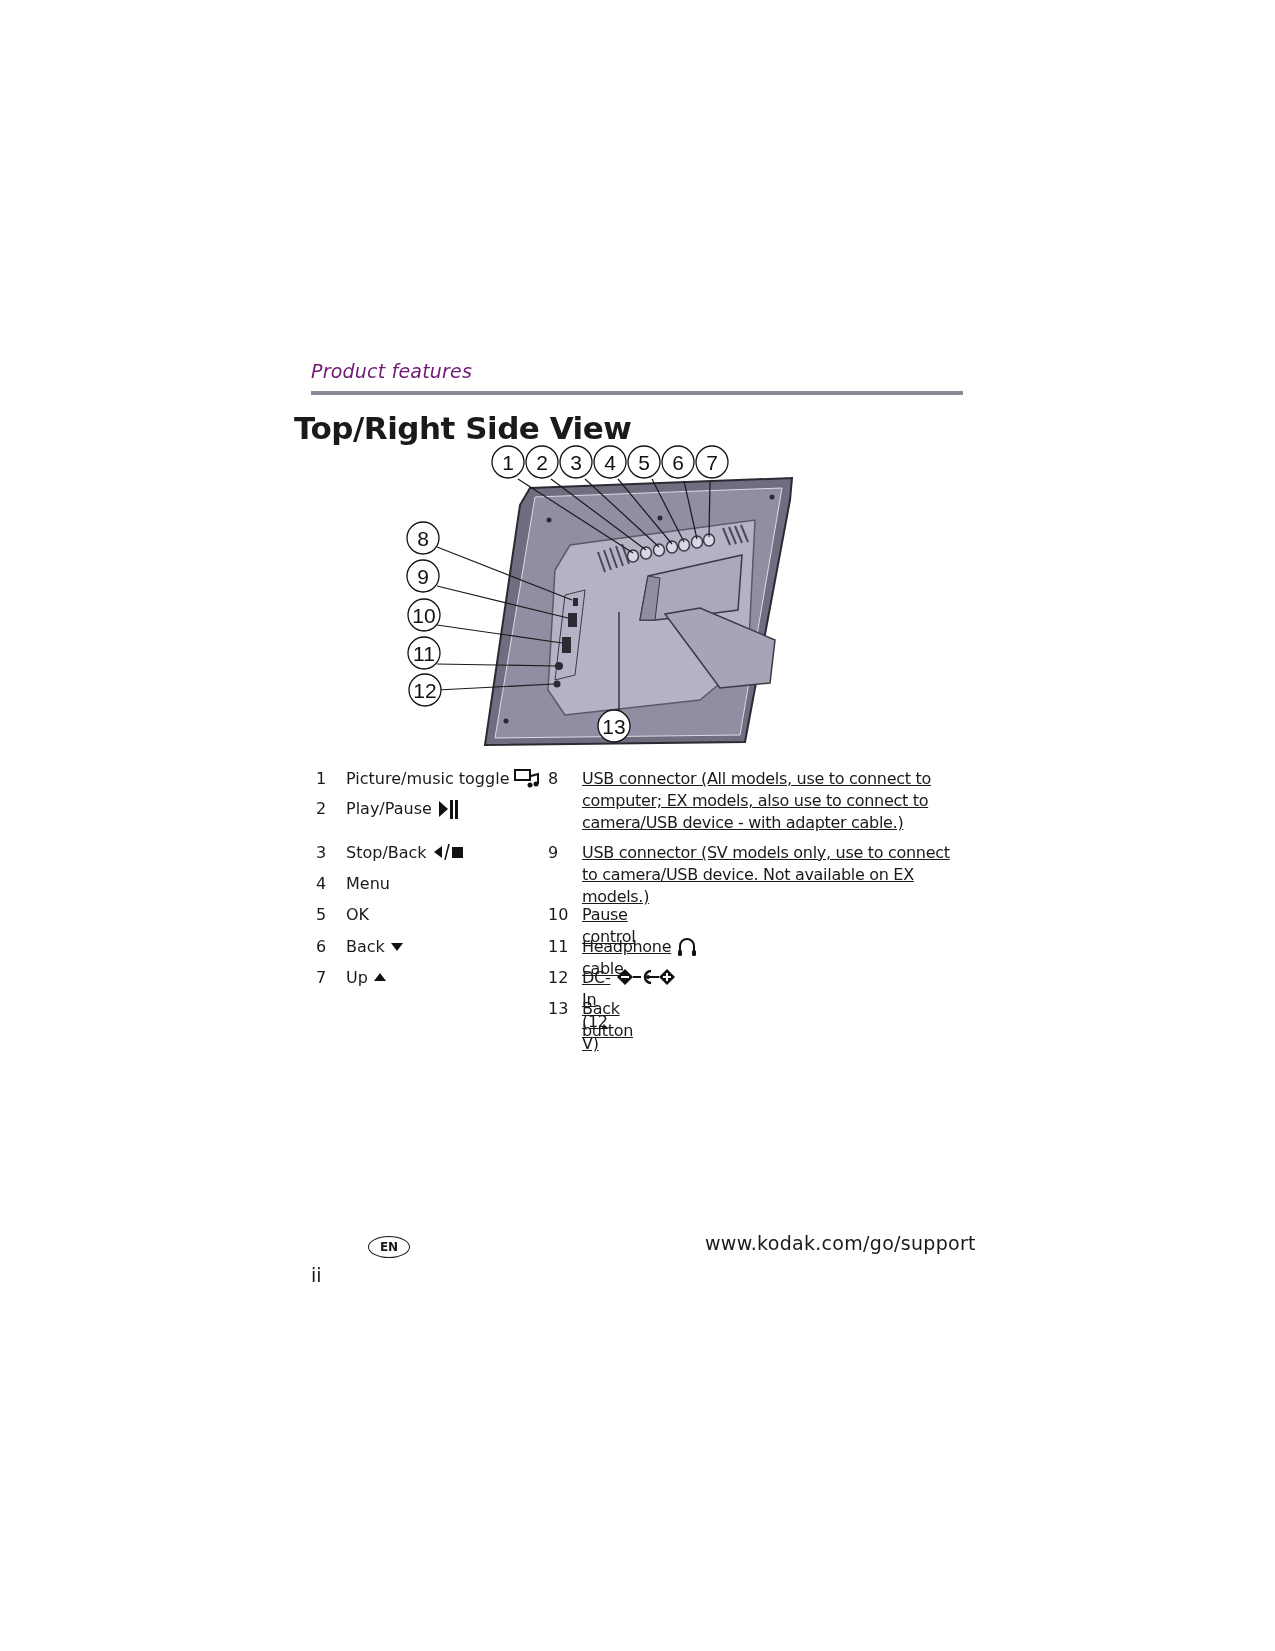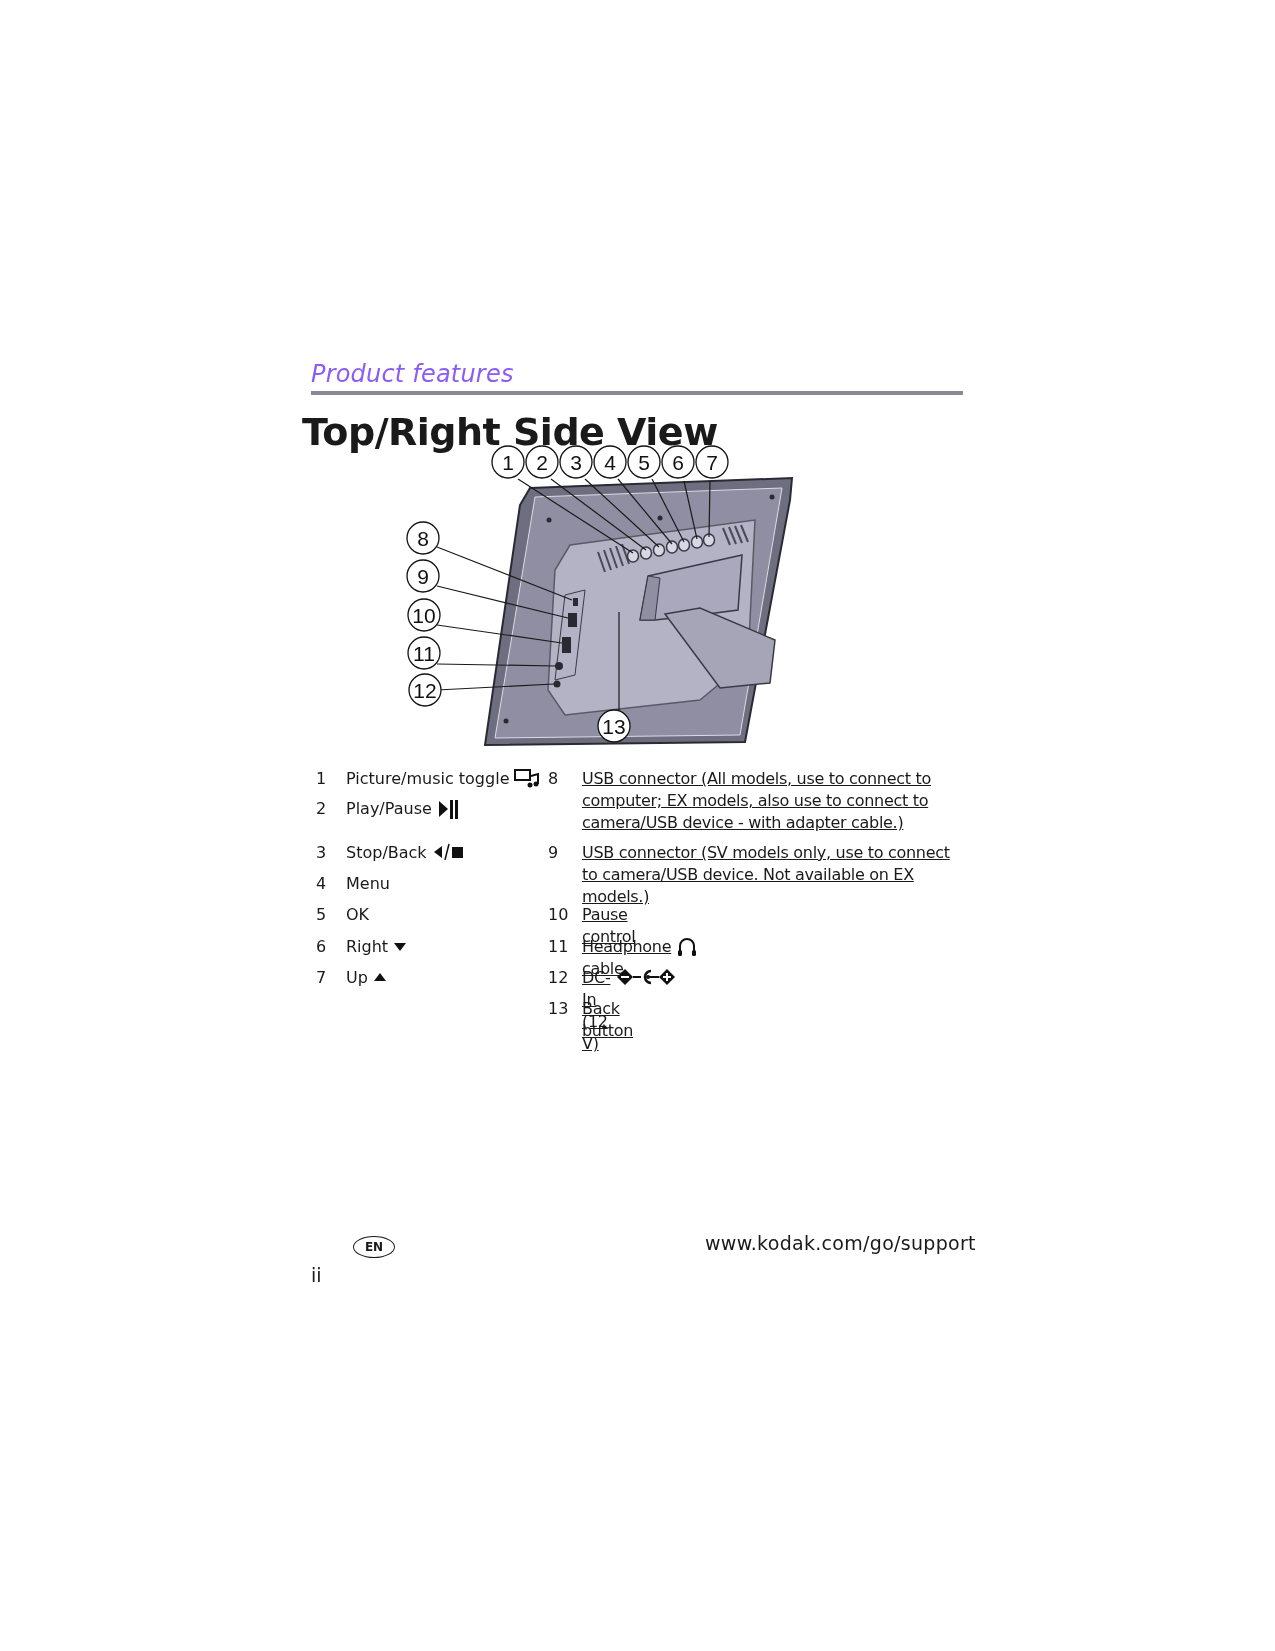--- a/index.html
+++ b/index.html
@@ -1,35 +1,35 @@
 <!DOCTYPE html>
 <html><head>
   <meta charset="utf-8">
   <style>
     html, body { margin: 0; padding: 0; background: #ffffff; }
     body { width: 1275px; height: 1651px; position: relative; overflow: hidden;
            font-family: "DejaVu Sans", "Liberation Sans", sans-serif; color: #1a1a1a; }
-    .running-head { position: absolute; left: 311px; top: 360px; font-size: 24px; font-style: italic;
-                    letter-spacing: 0.2px; color: #8b5cf6; }
+    .running-head { position: absolute; left: 311px; top: 360px; font-size: 19px; font-style: italic;
+                    letter-spacing: 0.2px; color: #701a75; }
     .rule { position: absolute; left: 311px; top: 391px; width: 652px; height: 4px; background: #8a8796; }
-    .title { position: absolute; left: 302px; top: 410px; font-size: 38px; font-weight: bold; letter-spacing: -0.5px; }
+    .title { position: absolute; left: 294px; top: 410px; font-size: 31px; font-weight: bold; letter-spacing: -0.5px; }
     .figure { position: absolute; left: 380px; top: 440px; width: 440px; height: 320px; }
     .figure svg { width: 440px; height: 320px; display: block; }
     .legend { position: absolute; top: 768px; font-size: 16px; line-height: 22px; }
     .legend .row { position: absolute; display: flex; white-space: nowrap; }
     .legend .num { width: 30px; flex: none; }
     .legend .txt { display: inline-block; }
     .legend.left { left: 316px; }
     .legend.right { left: 548px; }
     .legend.right .num { width: 34px; }
     .legend.right .txt { white-space: normal; width: 380px; letter-spacing: -0.3px; text-decoration: underline; }
     .glyph { display: inline-block; vertical-align: middle; margin-left: 5px; }
     .footer { position: absolute; top: 1232px; width: 100%; font-size: 19px; }
     .page-num { position: absolute; left: 311px; margin-top: 32px; }
-    .lang-badge { position: absolute; left: 353px; top: 4px; width: 40px; height: 20px; border: 1.5px solid #1a1a1a;
+    .lang-badge { position: absolute; left: 368px; top: 4px; width: 40px; height: 20px; border: 1.5px solid #1a1a1a;
                   border-radius: 50%; font-size: 12px; font-weight: bold; text-align: center; line-height: 20px; }
     .url { position: absolute; left: 705px; letter-spacing: 0.3px; }
   </style>
 </head>
 <body>
 
 <div class="running-head">Product features</div>
 <div class="rule"></div>
 <h1 class="title" style="margin:0">Top/Right Side View</h1>
 
@@ -196,21 +196,21 @@
   <div class="row" style="top:105px">
     <span class="num">4</span>
     <span class="txt">Menu</span>
   </div>
   <div class="row" style="top:136px">
     <span class="num">5</span>
     <span class="txt">OK</span>
   </div>
   <div class="row" style="top:168px">
     <span class="num">6</span>
-    <span class="txt">Right</span>
+    <span class="txt">Back</span>
     <span class="glyph">
       <svg width="14" height="12" viewBox="0 0 14 12">
           <polygon points="1,3 13,3 7,11" fill="#111"></polygon>
         </svg>
     </span>
   </div>
   <div class="row" style="top:199px">
     <span class="num">7</span>
     <span class="txt">Up</span>
     <span class="glyph">

